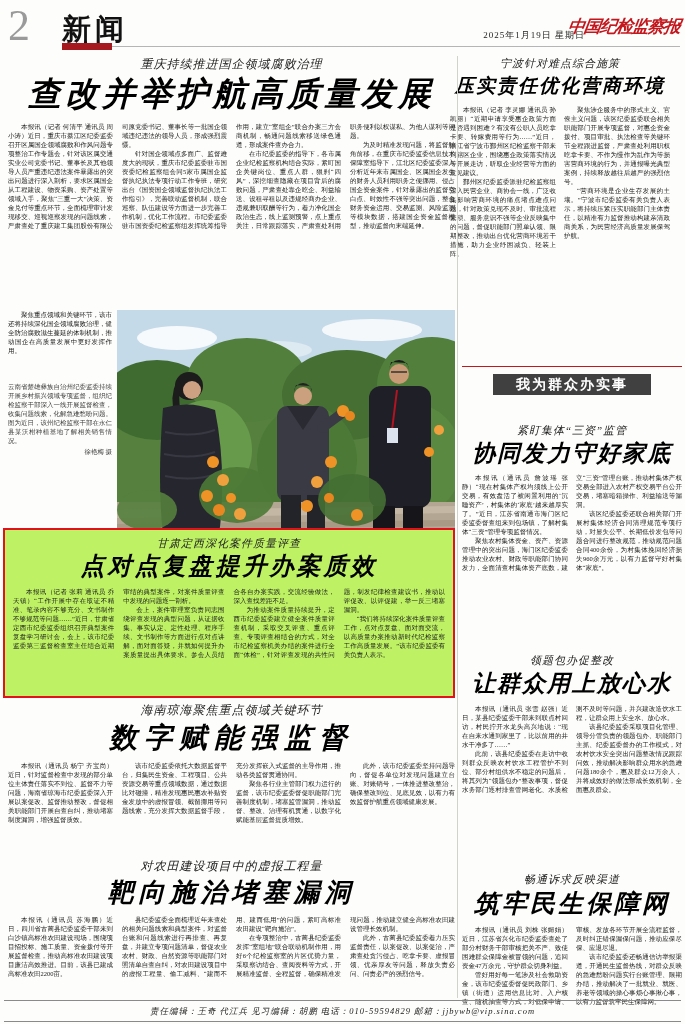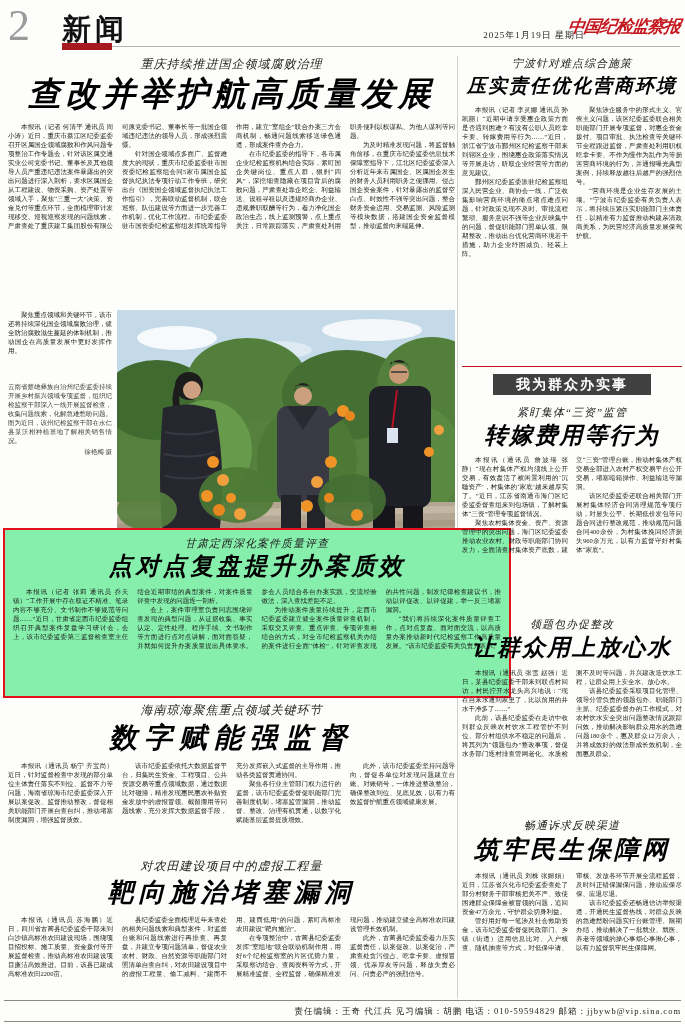--- a/index.html
+++ b/index.html
@@ -28,59 +28,59 @@
   .art-main .headline { font-size:33px; letter-spacing:4px; margin-top:3px; }
   .main-cols { column-count:4; column-gap:9px; height:186px; margin-top:8px; }
   .main-bottom { display:flex; margin-top:2px; }
   .main-left { width:104px; flex:none; }
   .main-cont { height:62px; overflow:hidden; }
   .caption { margin-top:10px; font-size:6.5px; line-height:9px; color:#3c3c3c; text-align:justify; }
   .caption .credit { display:block; text-align:right; margin-top:2px; }
   .photo-wrap { margin-left:5px; width:338px; height:226px; flex:none; overflow:hidden; background:#9db98a; }
 
   
-  .art-ningbo { position:absolute; left:462px; top:56px; width:220px; }
+  .art-ningbo { position:absolute; left:450px; top:56px; width:220px; }
   .art-ningbo .headline { font-size:19px; letter-spacing:2px; margin-top:4px; }
   .art-ningbo .body-cols { column-count:2; column-gap:8px; height:250px; margin-top:8px; }
 
   
-  .art-dingxi { position:absolute; left:3px; top:528px; width:508px; height:170px;
-                border:2px solid #e3111b; padding:6px 8px 12px 8px; background:#86efac; }
+  .art-dingxi { position:absolute; left:3px; top:528px; width:452px; height:170px;
+                border:2px solid #e3111b; padding:6px 8px 12px 8px; background:#bef264; }
   .art-dingxi .headline { font-size:24px; letter-spacing:3px; margin-top:2px; }
   .art-dingxi .body-cols { column-count:4; column-gap:9px; height:96px; margin-top:6px; }
 
   
   .art-qionghai { position:absolute; left:8px; top:702px; width:447px; }
   .art-qionghai .headline { font-size:28px; letter-spacing:7px; margin-top:3px; }
   .art-qionghai .body-cols { column-count:4; column-gap:9px; height:94px; margin-top:7px; }
 
   
   .art-gulin { position:absolute; left:8px; top:858px; width:447px; }
   .art-gulin .headline { font-size:26px; letter-spacing:5px; margin-top:3px; }
   .art-gulin .body-cols { column-count:4; column-gap:9px; height:86px; margin-top:7px; }
 
   
   .feature { position:absolute; left:462px; top:366px; width:220px; }
   .feature-topline { width:100%; height:1px; background:#c3161d; }
   .banner { width:158px; height:21px; margin:7px auto 0 auto; background:#404040; color:#fff;
             font-weight:bold; font-size:14px; letter-spacing:2px; text-align:center; line-height:21px; }
-  .feat-sec { margin-top:10px; }
+  .feat-sec { margin-top:28px; }
   .feat-sec .headline.h24 { font-size:23px; letter-spacing:2px; margin-top:3px; }
   .feat-sec .headline.h26 { font-size:25px; letter-spacing:3px; margin-top:3px; }
   .feat-sec .body-cols { column-count:2; column-gap:8px; margin-top:6px; }
   .cols-sanzi { height:152px; }
   .cols-minsheng { height:126px; }
   .cols-water { height:140px; }
 
   .v-divider { position:absolute; left:457px; top:56px; width:1px; height:942px; background:#d2d2cd; }
 
   
   .footer { position:absolute; left:4px; top:1000px; width:677px; border-top:1px solid #8a8a8a;
             border-bottom:1px solid #8a8a8a; height:22px; }
-  .footer-text { text-align:right; font-size:8.5px; color:#222; line-height:21px; letter-spacing:1px; }
+  .footer-text { text-align:center; font-size:8.5px; color:#222; line-height:21px; letter-spacing:1px;font-style:italic; }
 </style>
 </head>
 <body>
 
 <div class="page">
 
   <div class="pagenum">2</div>
   <div class="section-title">新闻</div>
   <div class="header-rule"></div>
   <div class="header-redbar"></div>
@@ -218,21 +218,21 @@
         <p class="para">此外，古蔺县纪委监委着力压实监督责任，以案促改、以案促治，严肃查处贪污侵占、吃拿卡要、虚报冒领、优亲厚友等问题，释放失责必问、问责必严的强烈信号。</p>
       </div>
   </div>
 
   <div class="feature">
     <div class="feature-topline"></div>
     <div class="banner">我为群众办实事</div>
 
     <div class="feat-sec">
       <div class="kicker small">紧盯集体“三资”监管</div>
-      <div class="headline h24">转嫁费用等行为</div>
+      <div class="headline h24">协同发力守好家底</div>
       <div class="body-cols cols-sanzi">
           <p class="para">本报讯（通讯员 詹波瑶 张静）“现在村集体产权均须线上公开交易，有效盘活了被闲置利用的‘沉睡资产’，村集体的‘家底’越来越厚实了。”近日，江苏省南通市海门区纪委监委督查组来到包场镇，了解村集体“三资”管理专项监督情况。</p>
           <p class="para">聚焦农村集体资金、资产、资源管理中的突出问题，海门区纪委监委推动农业农村、财政等职能部门协同发力，全面清查村集体资产底数，建立“三资”管理台账，推动村集体产权交易全部进入农村产权交易平台公开交易，堵塞暗箱操作、利益输送等漏洞。</p>
           <p class="para">该区纪委监委还联合相关部门开展村集体经济合同清理规范专项行动，对显失公平、长期低价发包等问题合同进行整改规范，推动规范问题合同400余份，为村集体挽回经济损失960余万元，以有力监督守好村集体“家底”。</p>
         </div>
     </div>
 
     <div class="feat-sec">
       <div class="kicker small">领题包办促整改</div>
       <div class="headline h24">让群众用上放心水</div>

